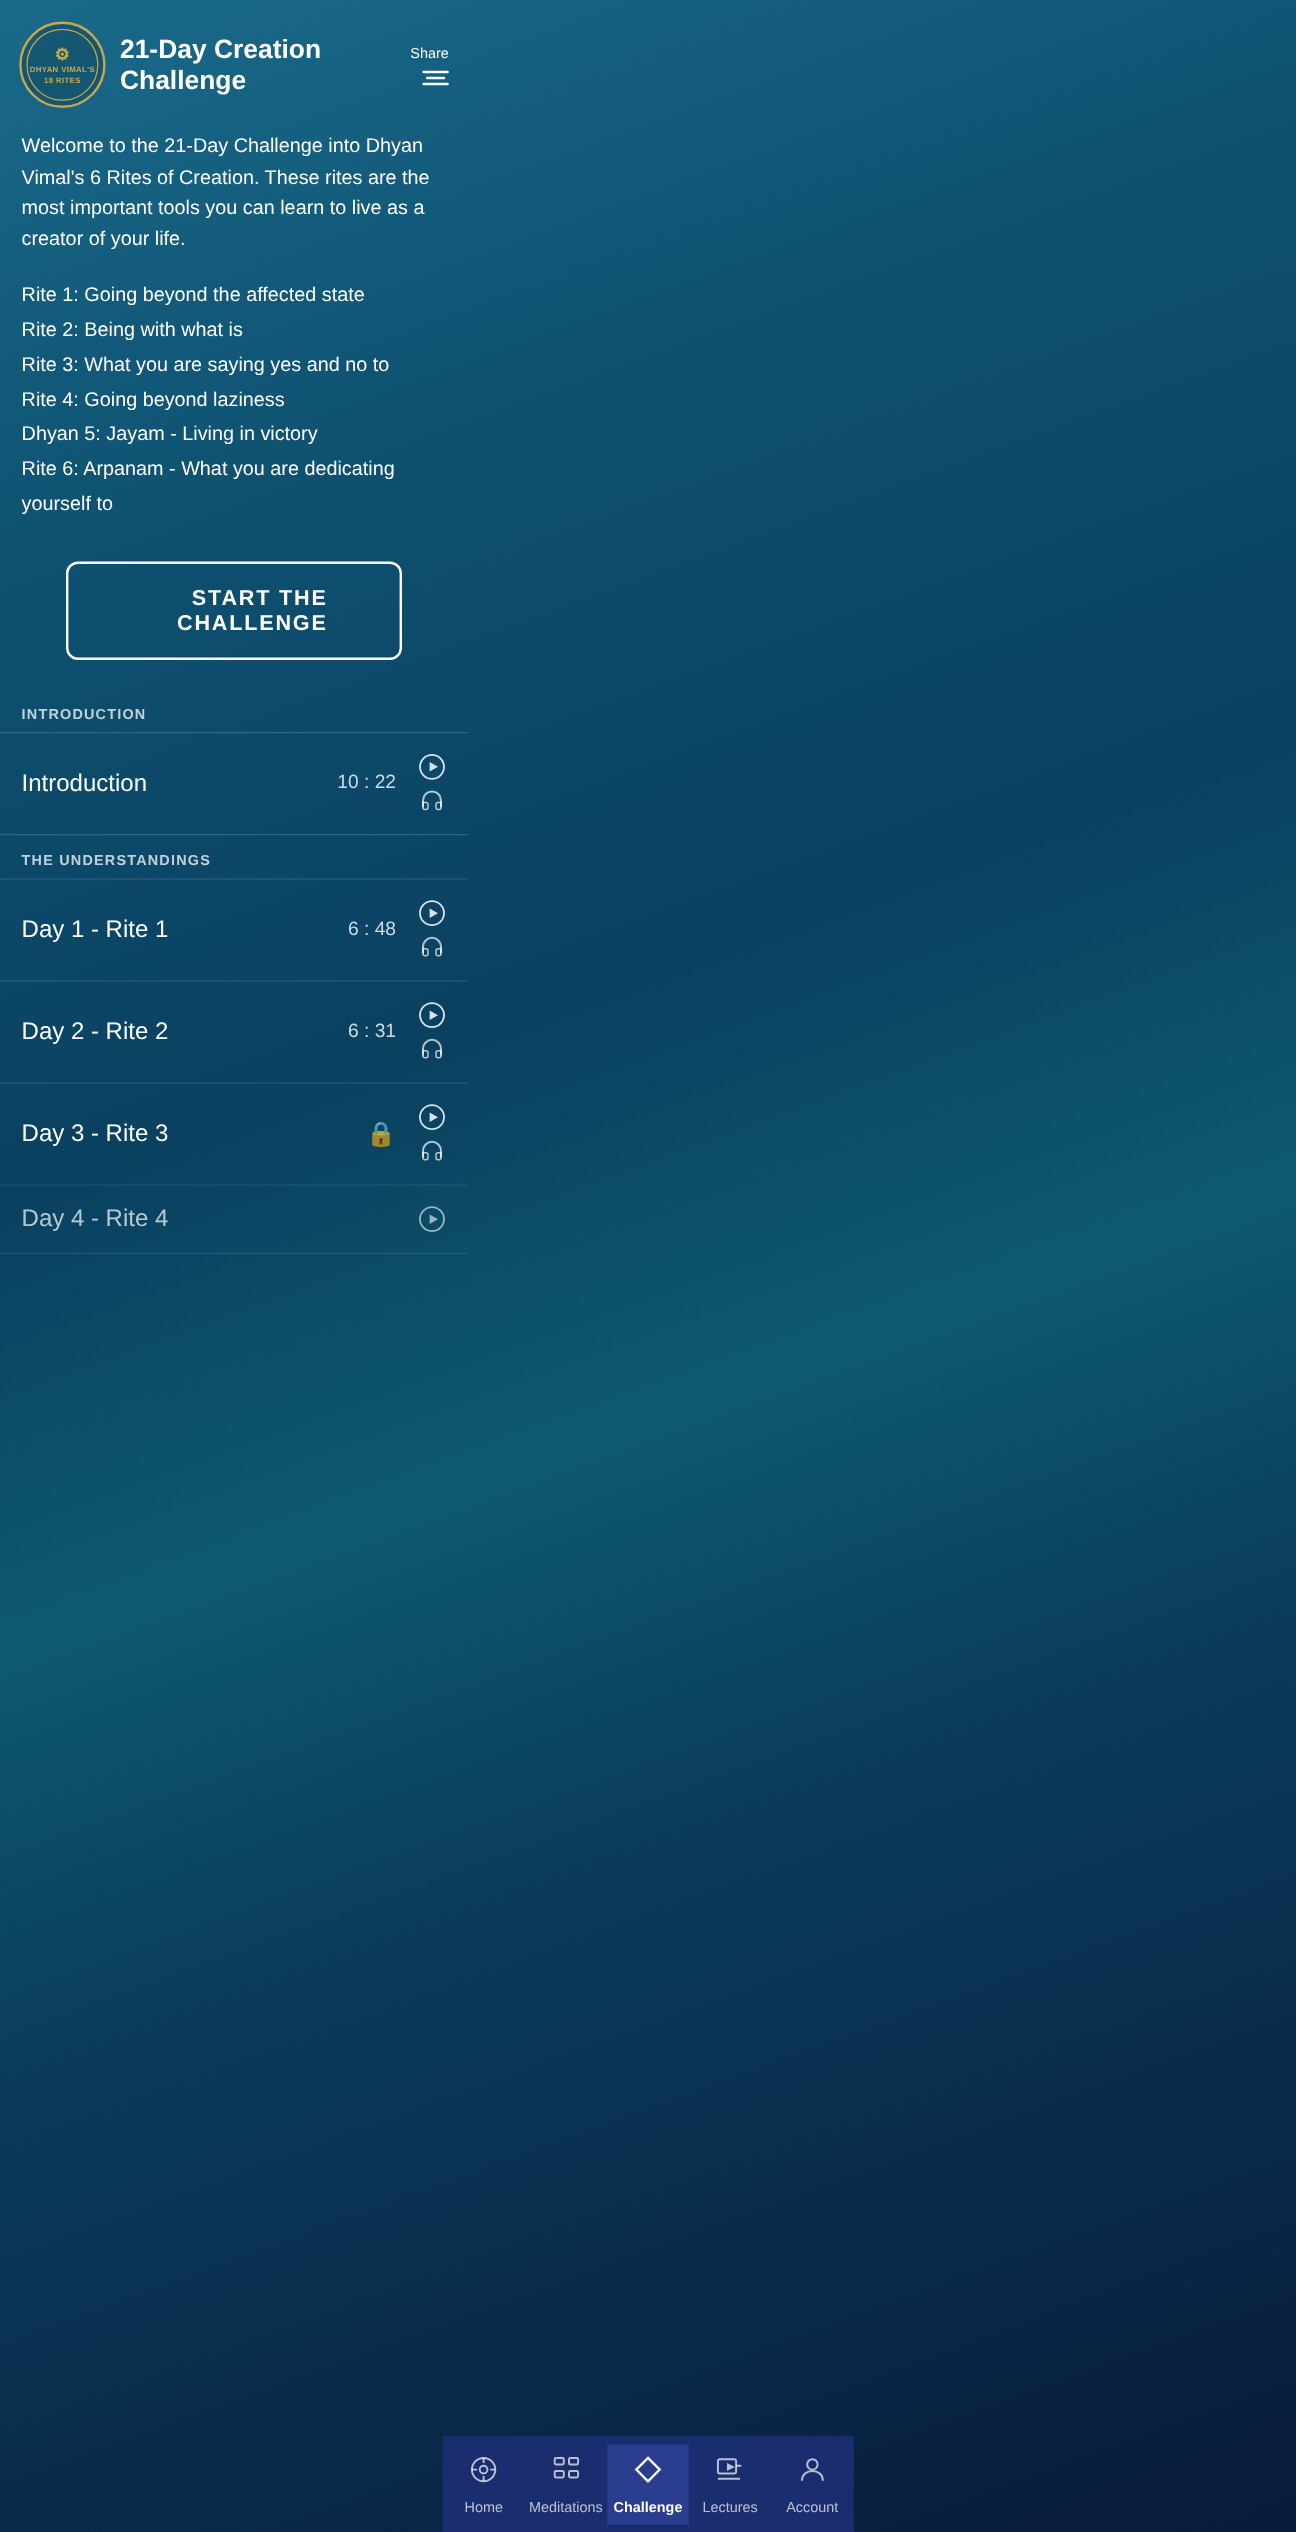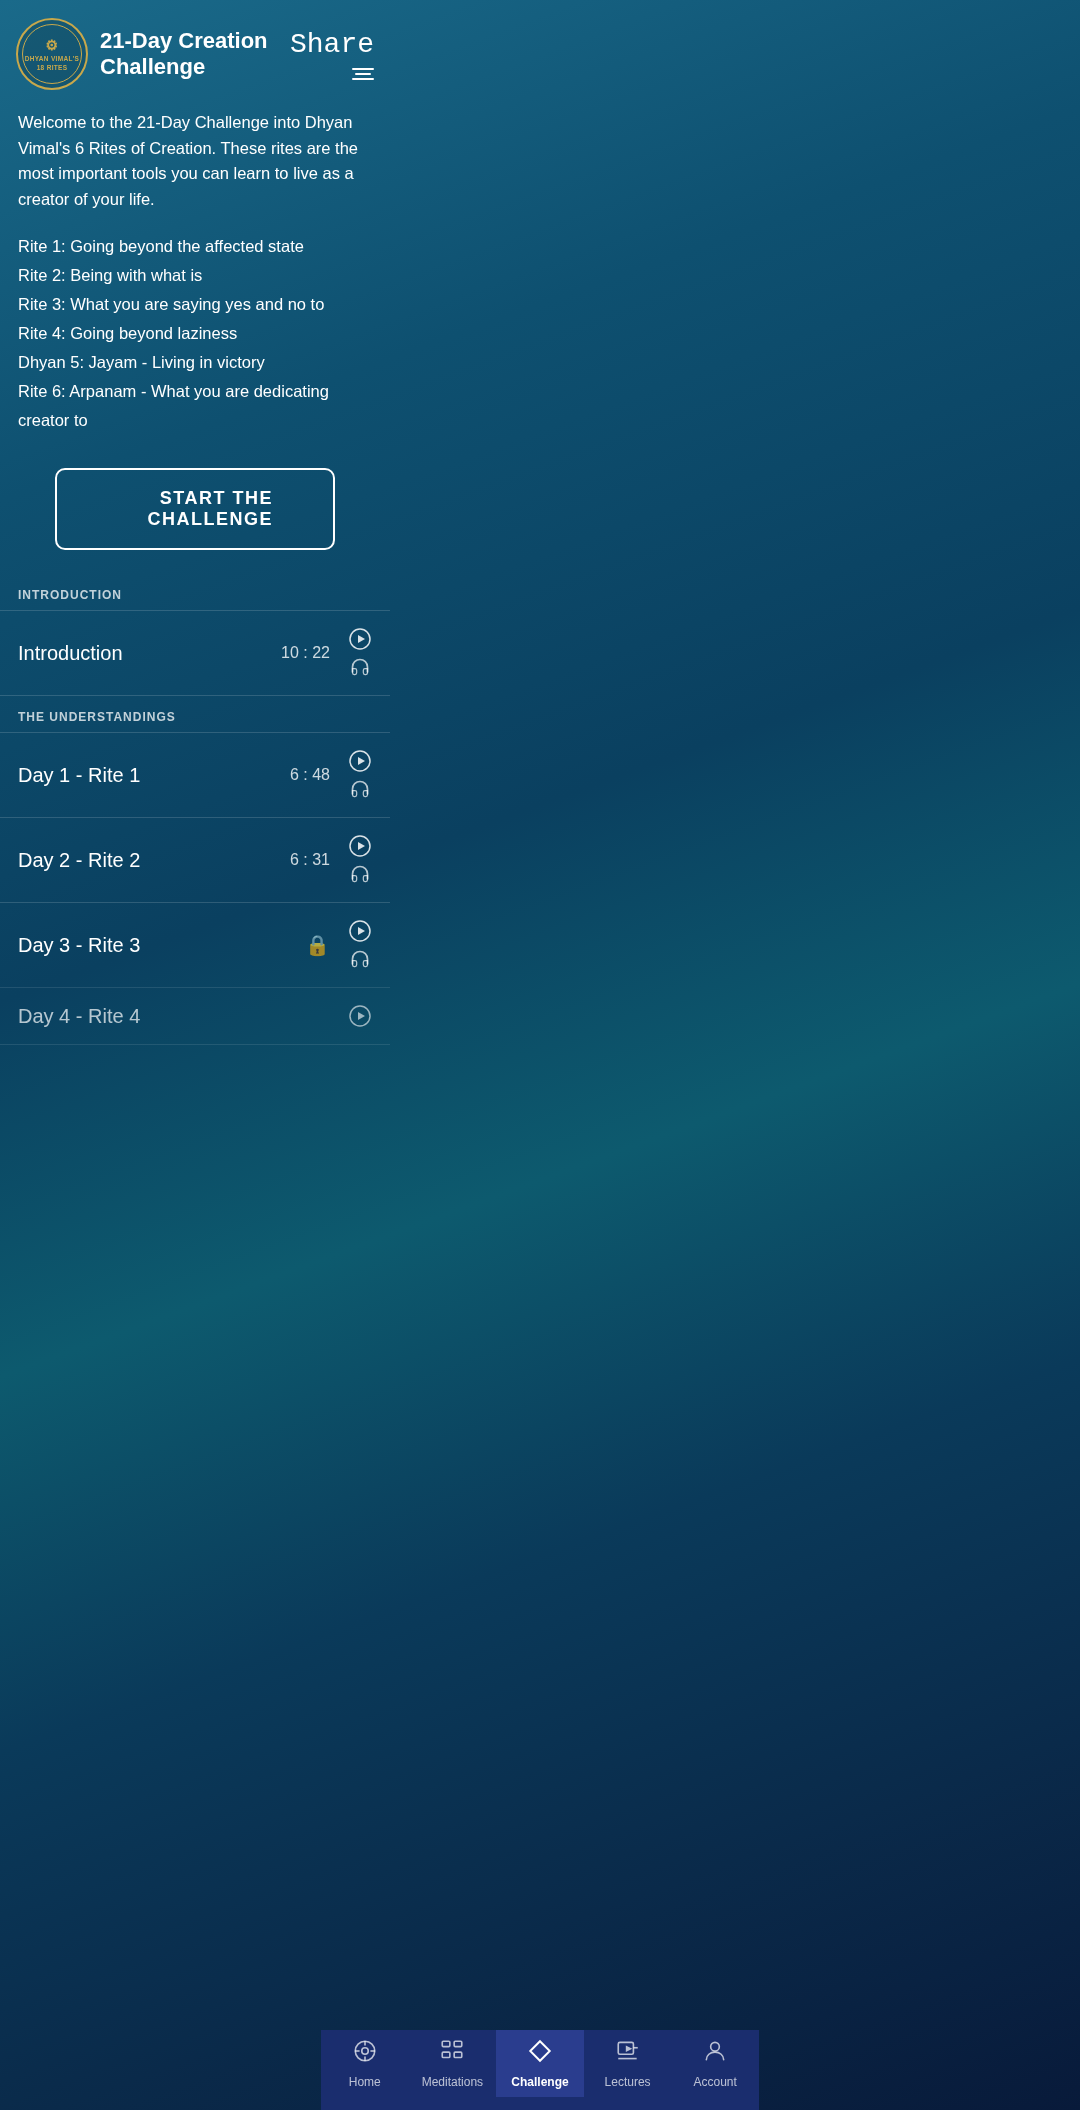--- a/index.html
+++ b/index.html
@@ -84,28 +84,27 @@
     }
 
     .header-actions {
       display: flex;
       flex-direction: column;
       align-items: flex-end;
       gap: 8px;
     }
 
     .share-btn {
-      font-size: 28px;
+      font-size: 12px;
       color: #fff;
       font-weight: 400;
       cursor: pointer;
       background: none;
       border: none;
       color: #fff;
-      font-family: Liberation Mono, monospace;
     }
 
     .filter-icon {
       display: flex;
       flex-direction: column;
       gap: 3px;
       cursor: pointer;
     }
 
     .filter-line {
@@ -225,25 +224,25 @@
       color: rgba(255,255,255,0.7);
       margin-right: 8px;
     }
 
     
     .bottom-nav {
       position: fixed;
       bottom: 0;
       left: 50%;
       transform: translateX(-50%);
-      width: 438px;
+      width: 342px;
       height: 80px;
       background: #1a2d6e;
       display: flex;
-      align-items: flex-start;
+      align-items: center;
       z-index: 100;
     }
 
     .nav-item {
       flex: 1;
       display: flex;
       flex-direction: column;
       align-items: center;
       justify-content: center;
       gap: 5px;
@@ -317,21 +316,21 @@
   </div>
 
   <div class="description">
     <p class="intro-text">Welcome to the 21-Day Challenge into Dhyan Vimal's 6 Rites of Creation. These rites are the most important tools you can learn to live as a creator of your life.</p>
     <div class="rites-list">
       <div>Rite 1: Going beyond the affected state</div>
       <div>Rite 2: Being with what is</div>
       <div>Rite 3: What you are saying yes and no to</div>
       <div>Rite 4: Going beyond laziness</div>
       <div>Dhyan 5: Jayam - Living in victory</div>
-      <div>Rite 6: Arpanam - What you are dedicating creator to</div>
+      <div>Rite 6: Arpanam - What you are dedicating yourself to</div>
     </div>
   </div>
 
   <div class="start-btn-wrapper">
     <button class="start-btn">START THE CHALLENGE</button>
   </div>
 
   <div>
     <div class="section-header">INTRODUCTION</div>
 

